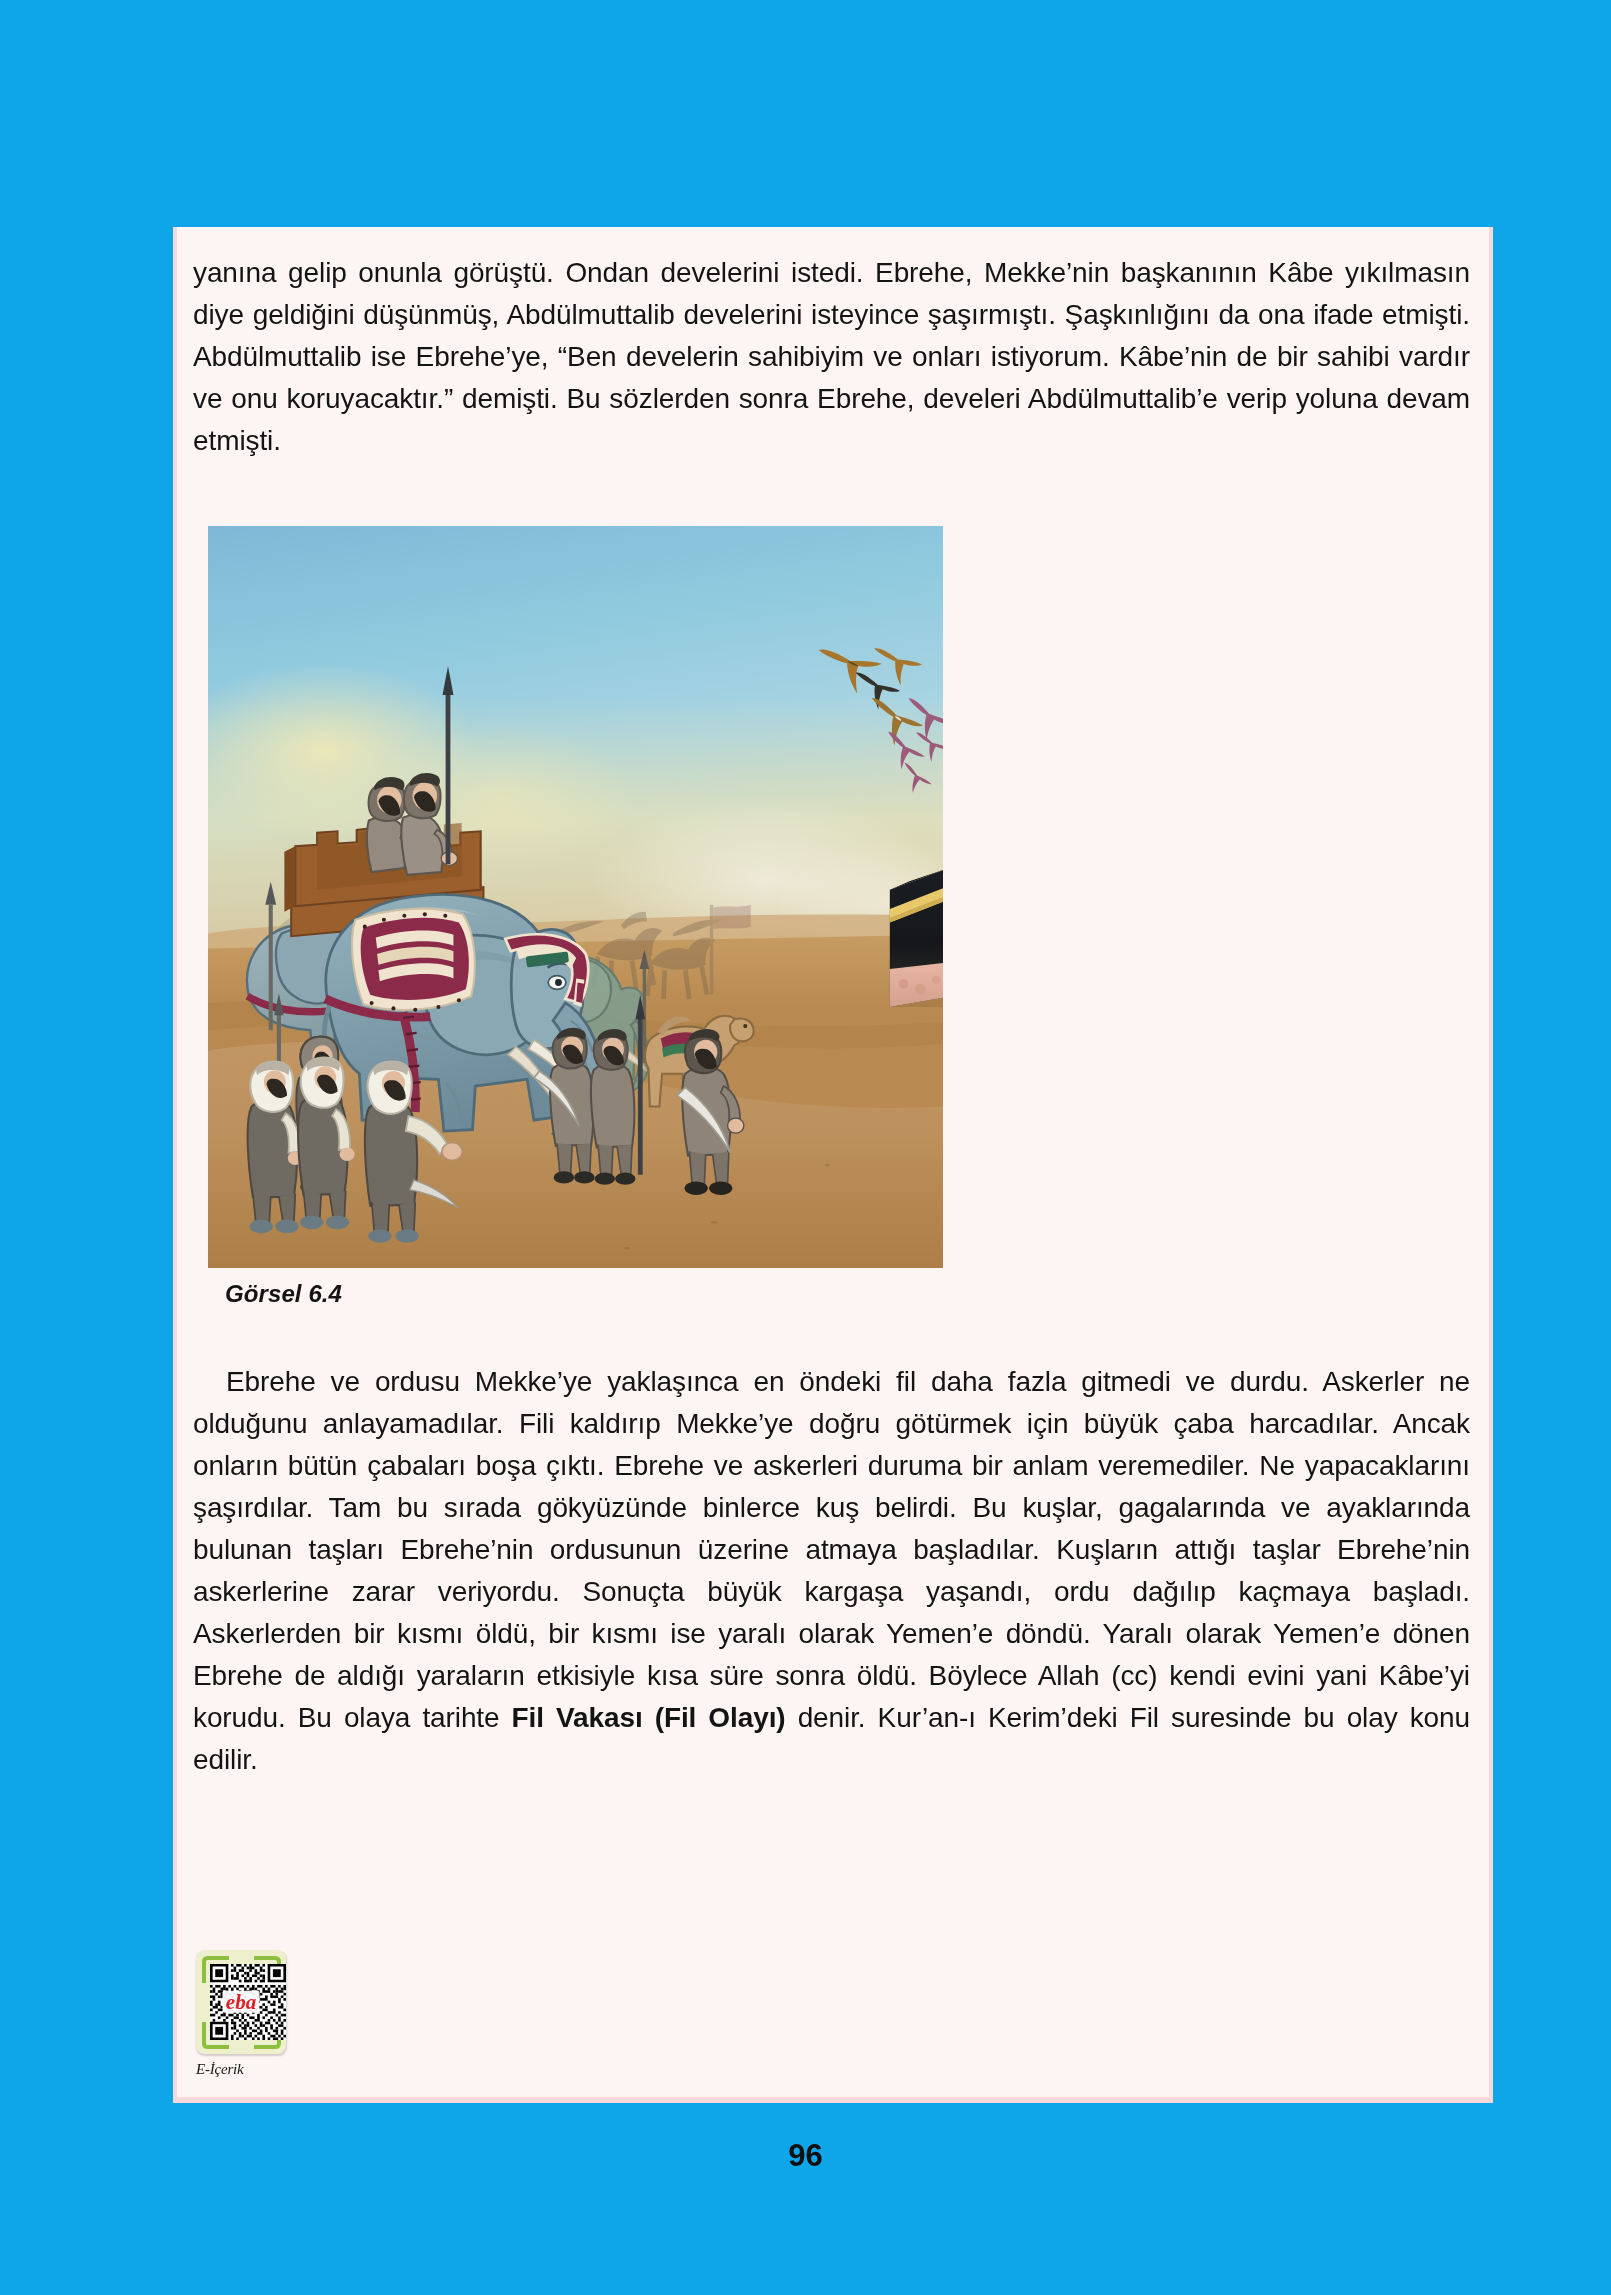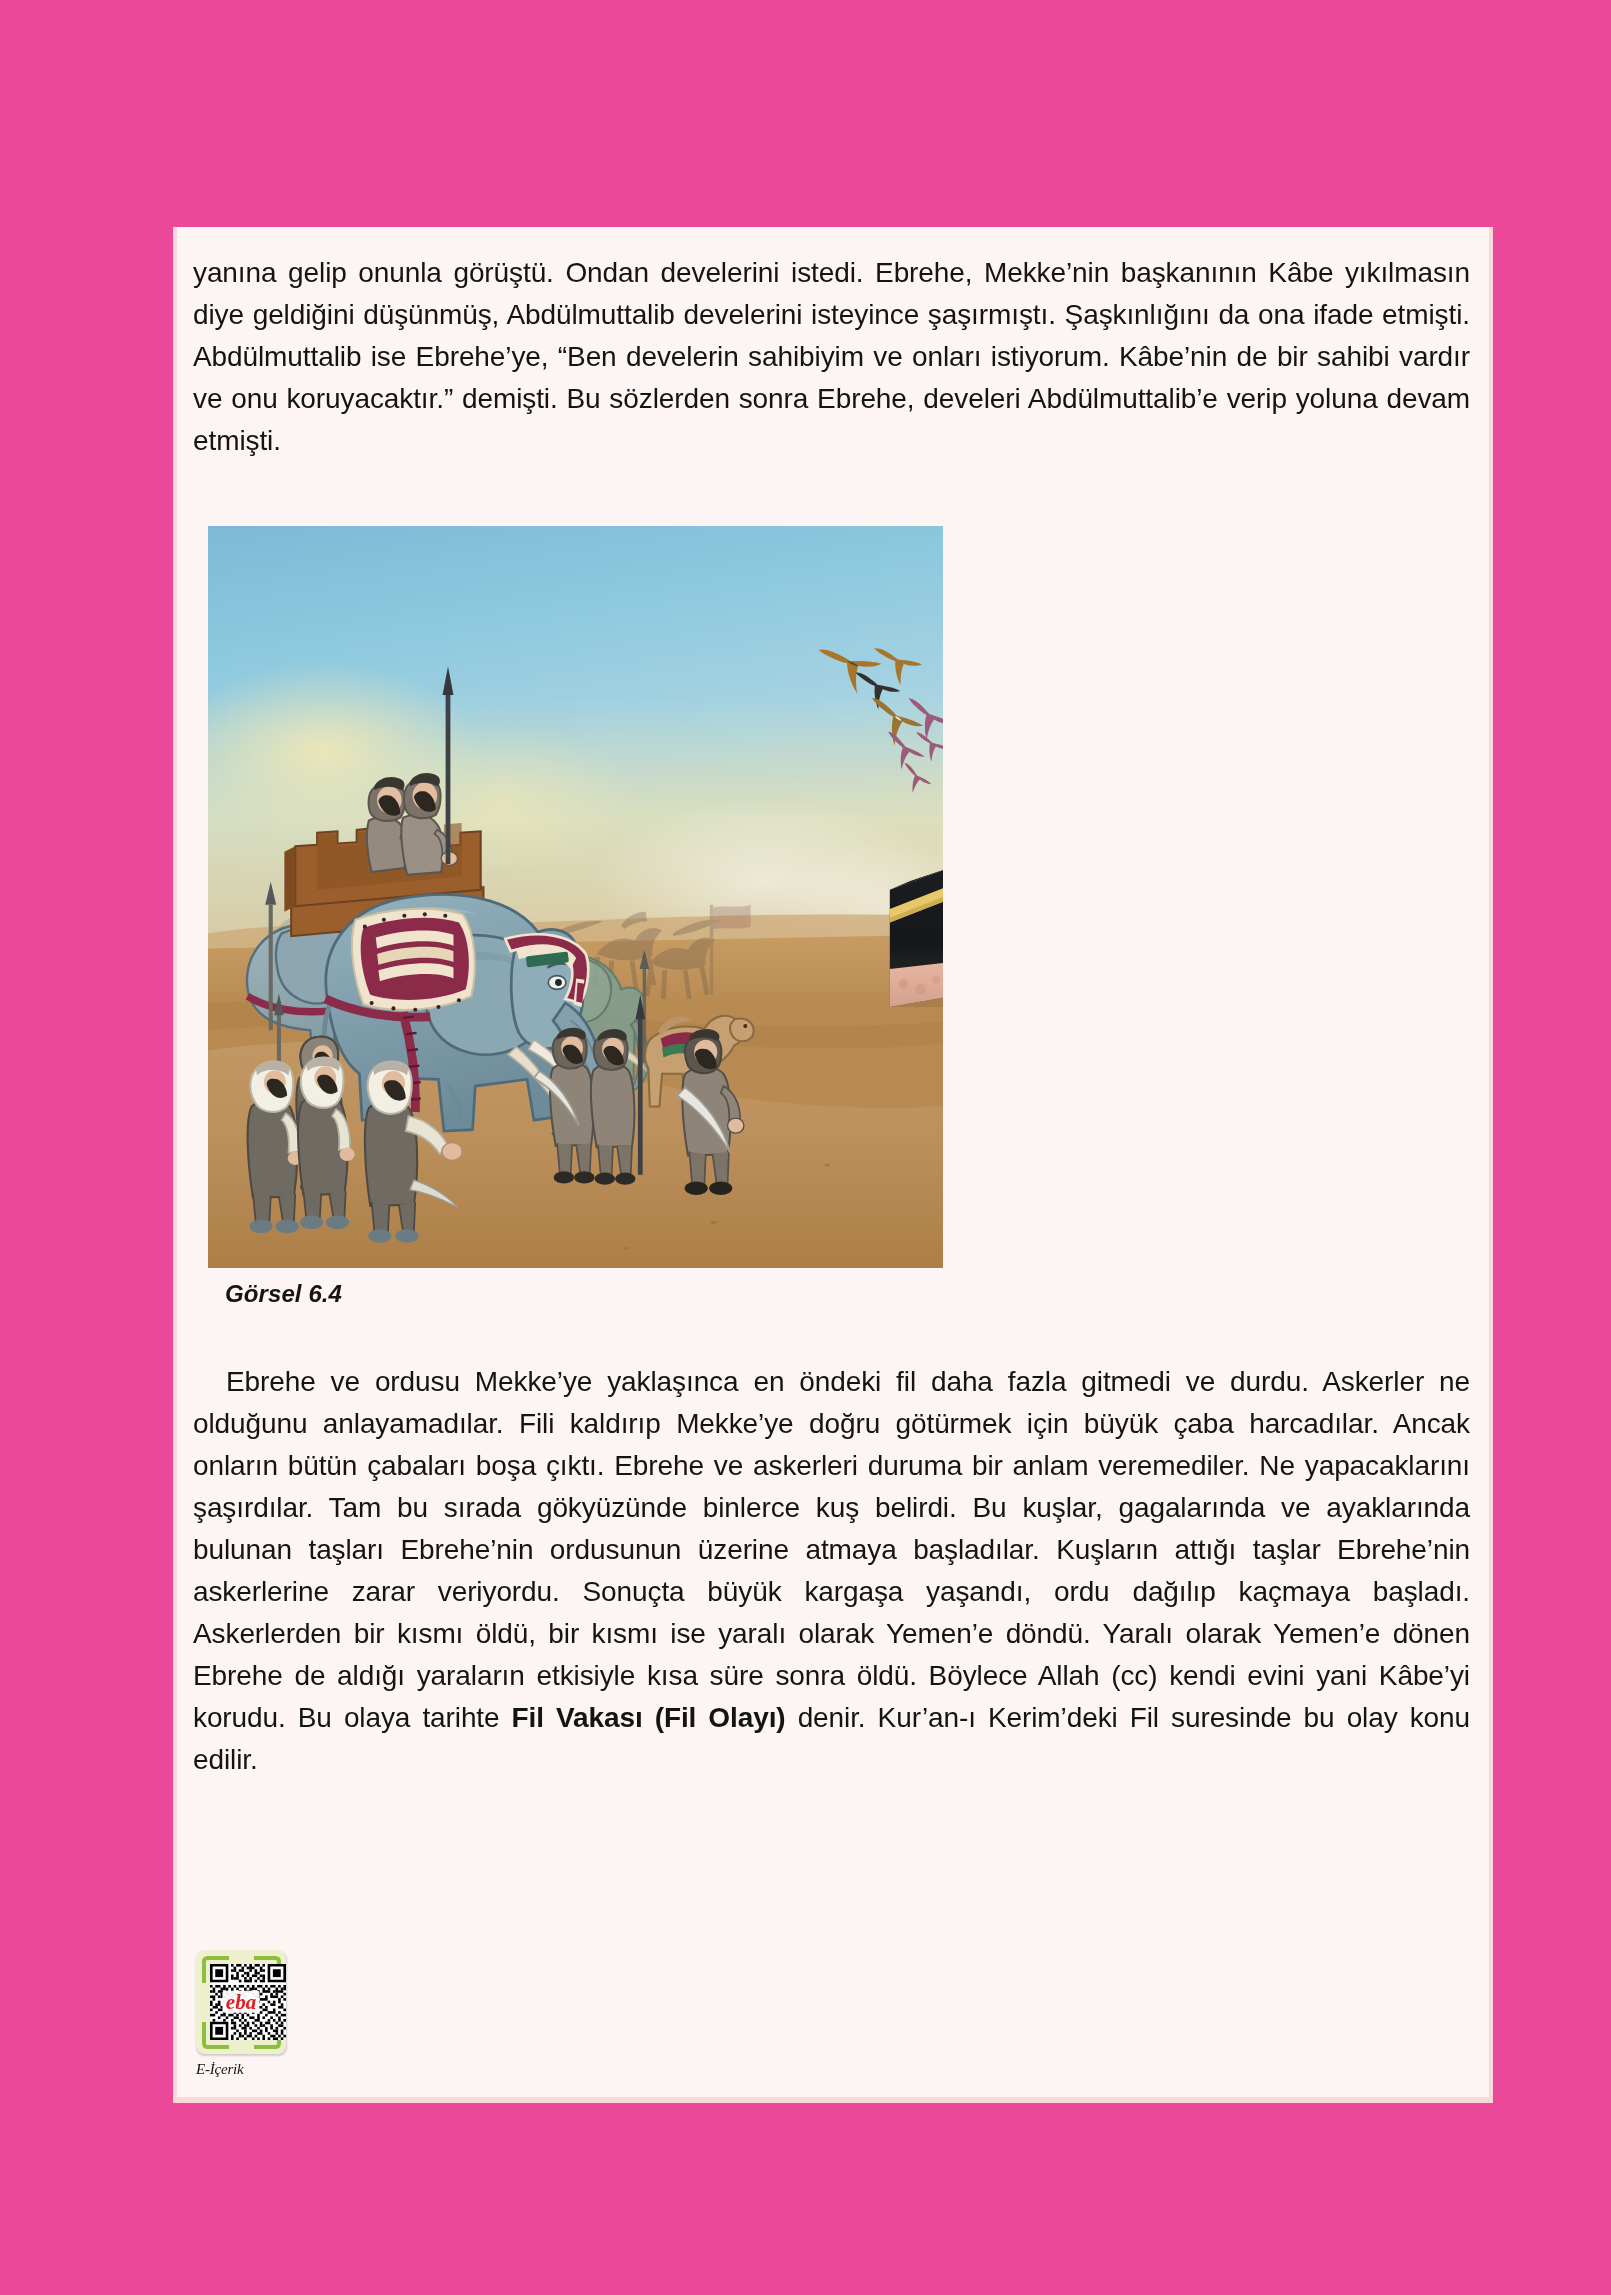--- a/index.html
+++ b/index.html
@@ -14,21 +14,21 @@
     position: relative;
     overflow: hidden;
   }
 
   
   #page {
     position: absolute;
     left: 0; top: 0;
     width: 1611px;
     height: 2295px;
-    background: #ec4899;
+    background: #0ea5e9;
   }
 
   #content-frame {
     position: absolute;
     left: 173px;
     top: 227px;
     width: 1320px;
     height: 1876px;
     background: #fdf5f4;
     border-left: 4.8px solid #f9d8da;
@@ -793,15 +793,16 @@
           <rect x="22" y="28" width="1" height="1"></rect>
             <rect x="24" y="28" width="2" height="1"></rect>
           <rect x="27" y="28" width="1" height="1"></rect>
         </g>
       </svg>
       <div id="eba-logo">eba</div>
     </div>
     <div id="qr-label">E-İçerik</div>
   </div>
 
+  <div id="page-number">96</div>
 
 </div>
 
 
 </body></html>

